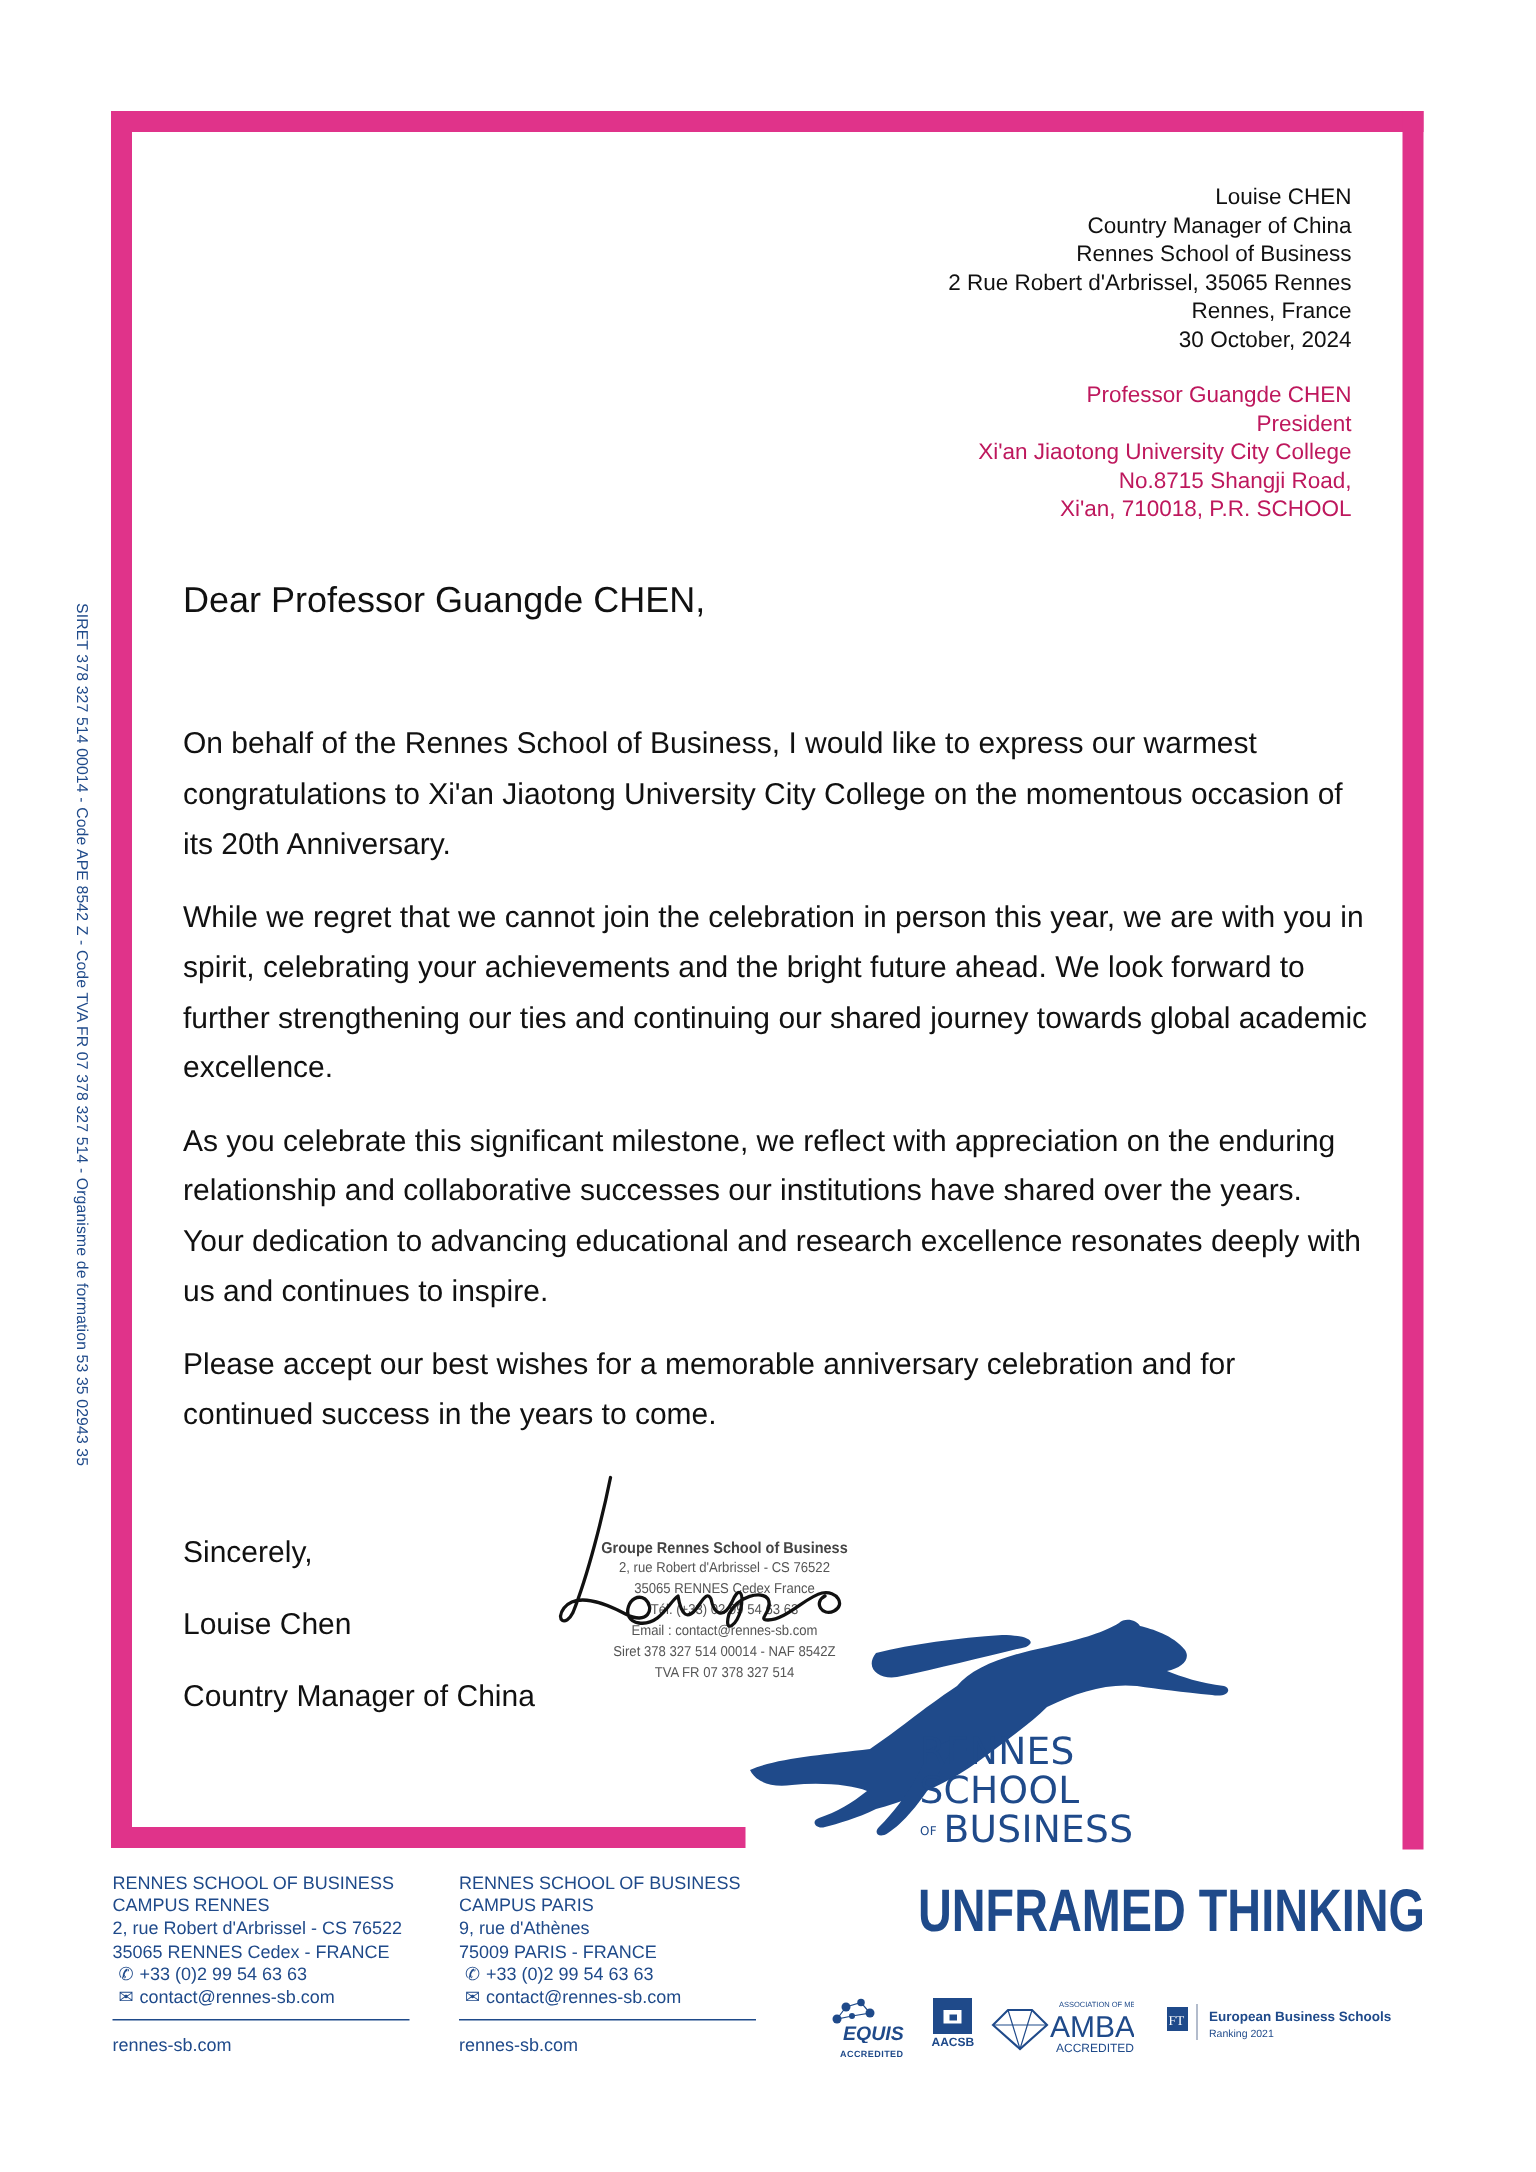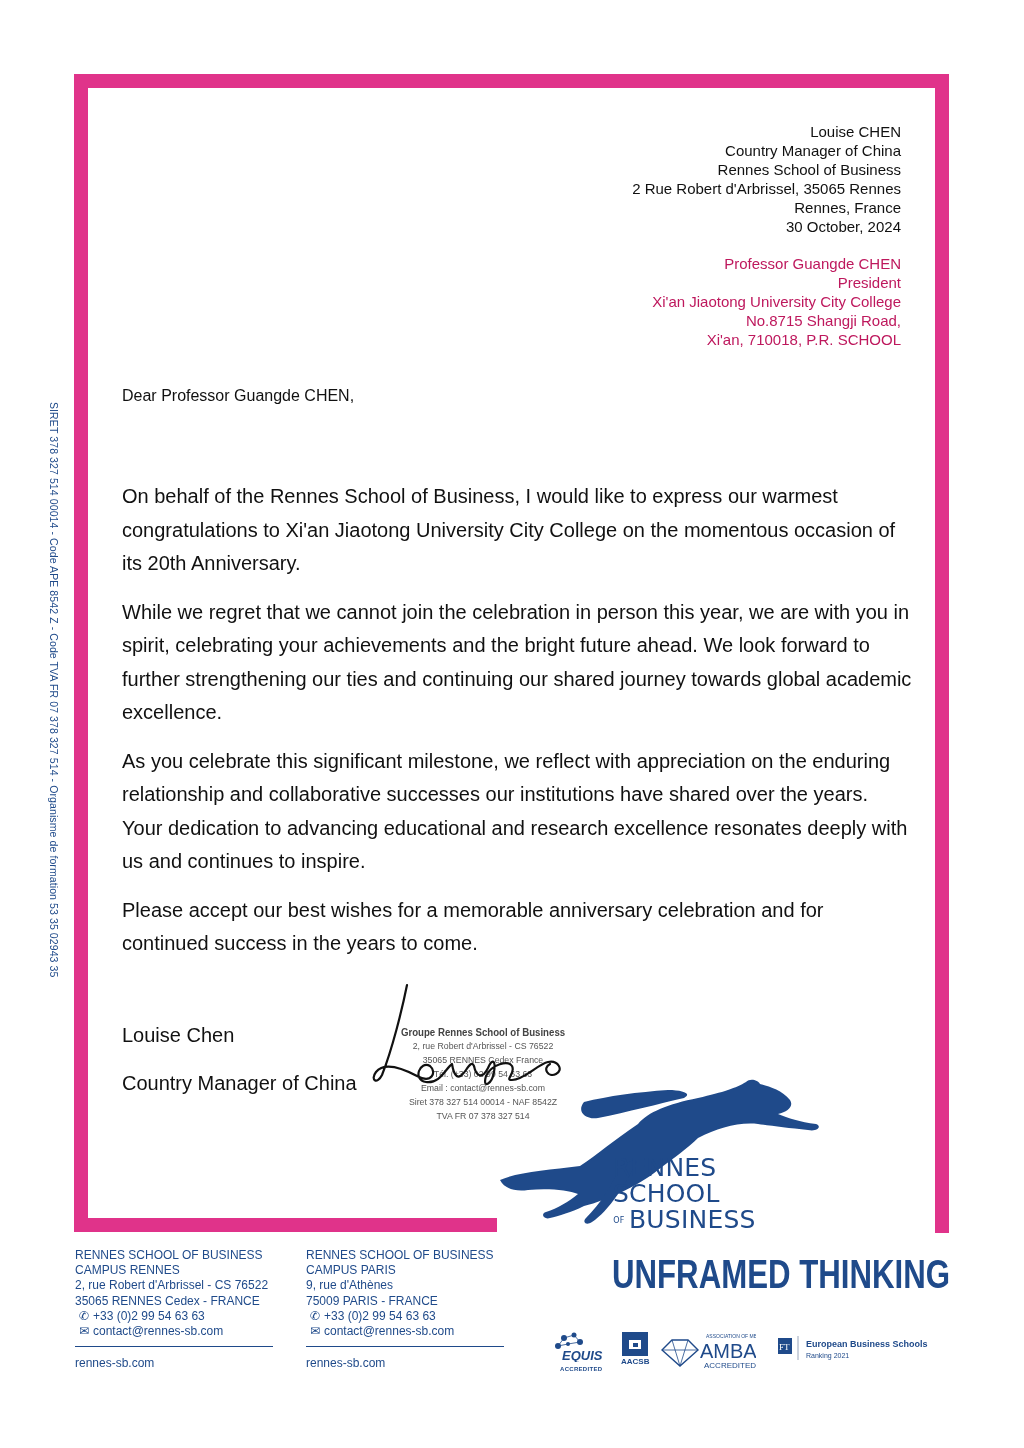--- a/index.html
+++ b/index.html
@@ -11,21 +11,21 @@
     .frame-bottom { position: absolute; left: 74px; top: 1218px; width: 423px; height: 14px; background: #e0338a; }
 
     .side-text { position: absolute; left: 46px; top: 402px; width: 14px; height: 640px; }
     .side-text span { position: absolute; left: 0; top: 0; transform-origin: 0 0; transform: translate(14px,0) rotate(90deg);
                       white-space: nowrap; font-size: 10.5px; color: #1f4a8a; letter-spacing: 0.1px; }
 
     .sender { position: absolute; right: 123px; top: 122px; text-align: right; font-size: 15px; line-height: 19px; color: #111; }
     .recipient { position: absolute; right: 123px; top: 254px; text-align: right; font-size: 15px; line-height: 19px; color: #be185d; }
     .sender div, .recipient div { white-space: nowrap; }
 
-    .salutation { position: absolute; left: 122px; top: 387px; font-size: 16px; color: #111; }
+    .salutation { position: absolute; left: 122px; top: 387px; font-size: 24px; color: #111; }
     .body-text { position: absolute; left: 122px; top: 480px; width: 790px; font-size: 20px; line-height: 33.5px; color: #111; }
     .body-text p { margin: 0 0 15px 0; }
 
     .closing { position: absolute; left: 122px; top: 1020px; font-size: 20px; color: #111; }
     .closing div { height: 48px; line-height: 30px; }
 
     .stamp { position: absolute; left: 388px; top: 1025px; width: 190px; font-size: 9.5px; line-height: 14px;
              color: #555; text-align: center; transform: scaleX(0.92); }
     .stamp .stamp-title { font-weight: bold; font-size: 10.5px; color: #444; }
     .signature { position: absolute; left: 362px; top: 980px; width: 240px; height: 120px; }
@@ -86,20 +86,21 @@
 <div class="salutation">Dear Professor Guangde CHEN,</div>
 
 <div class="body-text">
   <p>On behalf of the Rennes School of Business, I would like to express our warmest congratulations to Xi'an Jiaotong University City College on the momentous occasion of its 20th Anniversary.</p>
   <p>While we regret that we cannot join the celebration in person this year, we are with you in spirit, celebrating your achievements and the bright future ahead. We look forward to further strengthening our ties and continuing our shared journey towards global academic excellence.</p>
   <p>As you celebrate this significant milestone, we reflect with appreciation on the enduring relationship and collaborative successes our institutions have shared over the years. Your dedication to advancing educational and research excellence resonates deeply with us and continues to inspire.</p>
   <p>Please accept our best wishes for a memorable anniversary celebration and for continued success in the years to come.</p>
 </div>
 
 <div class="closing">
+  <div>Sincerely,</div>
   <div>Louise Chen</div>
   <div>Country Manager of China</div>
 </div>
 
 <div class="stamp">
   <div class="stamp-title">Groupe Rennes School of Business</div>
   <div>2, rue Robert d'Arbrissel - CS 76522</div>
   <div>35065 RENNES Cedex France</div>
   <div>Tél. (+33) 02 99 54 63 63</div>
   <div>Email : contact@rennes-sb.com</div>

